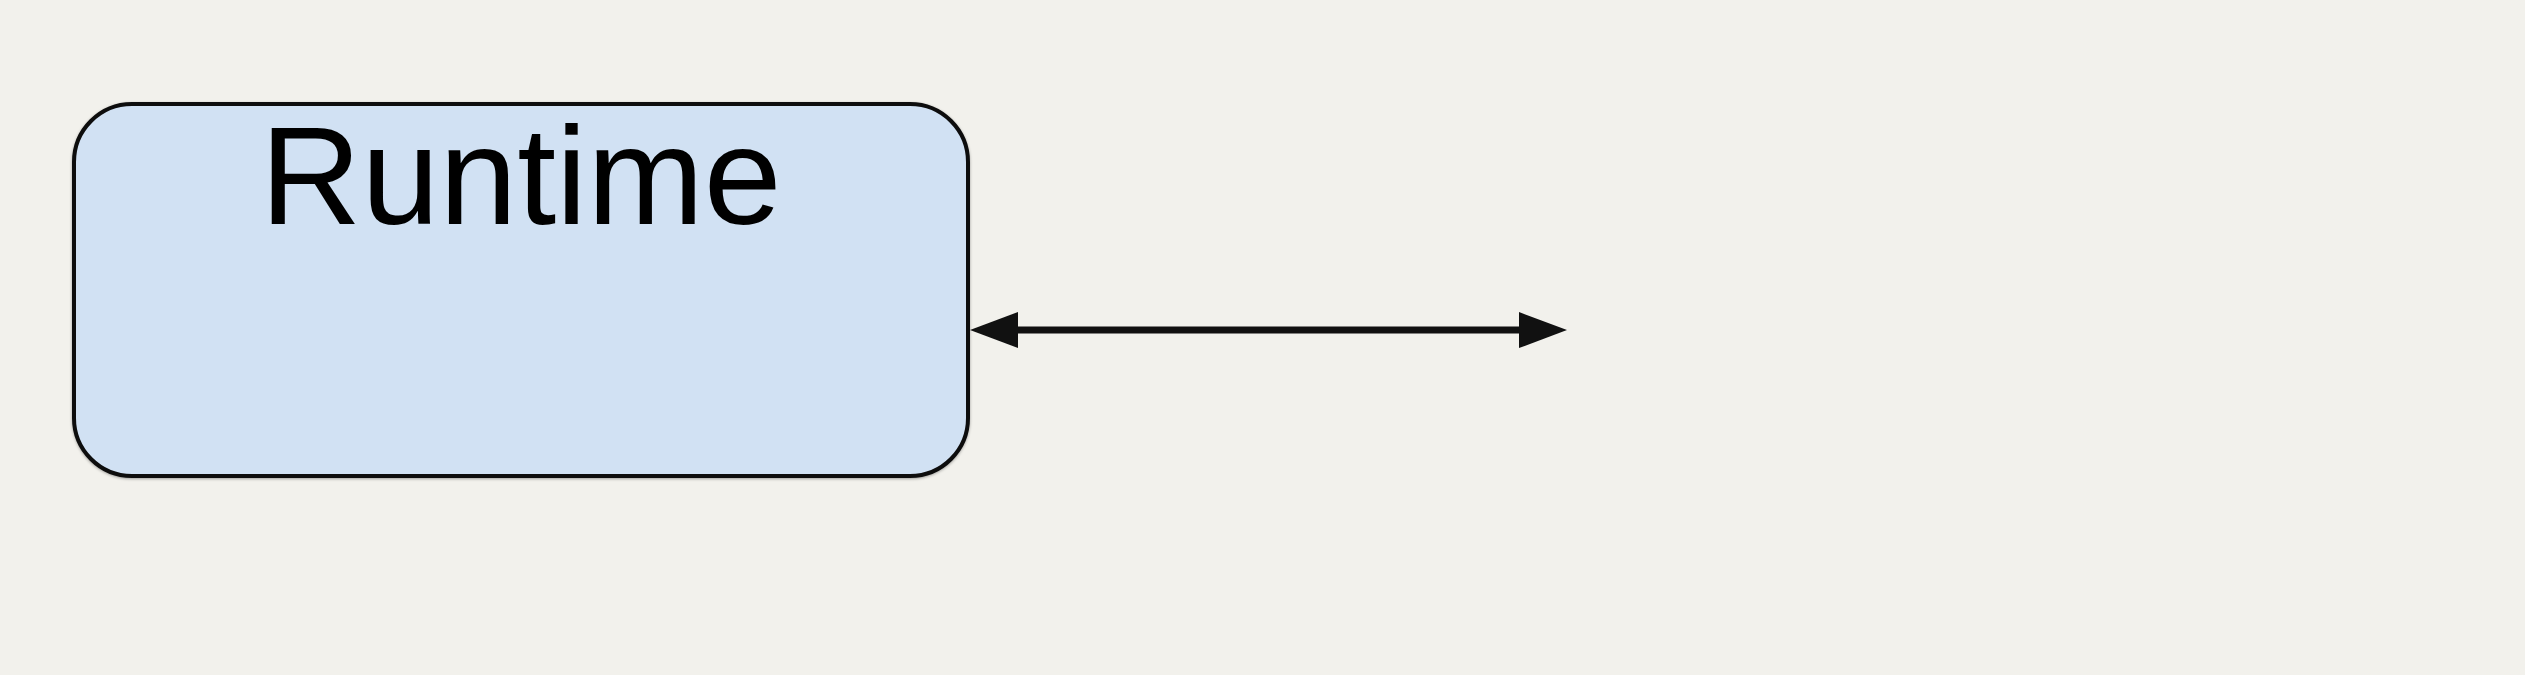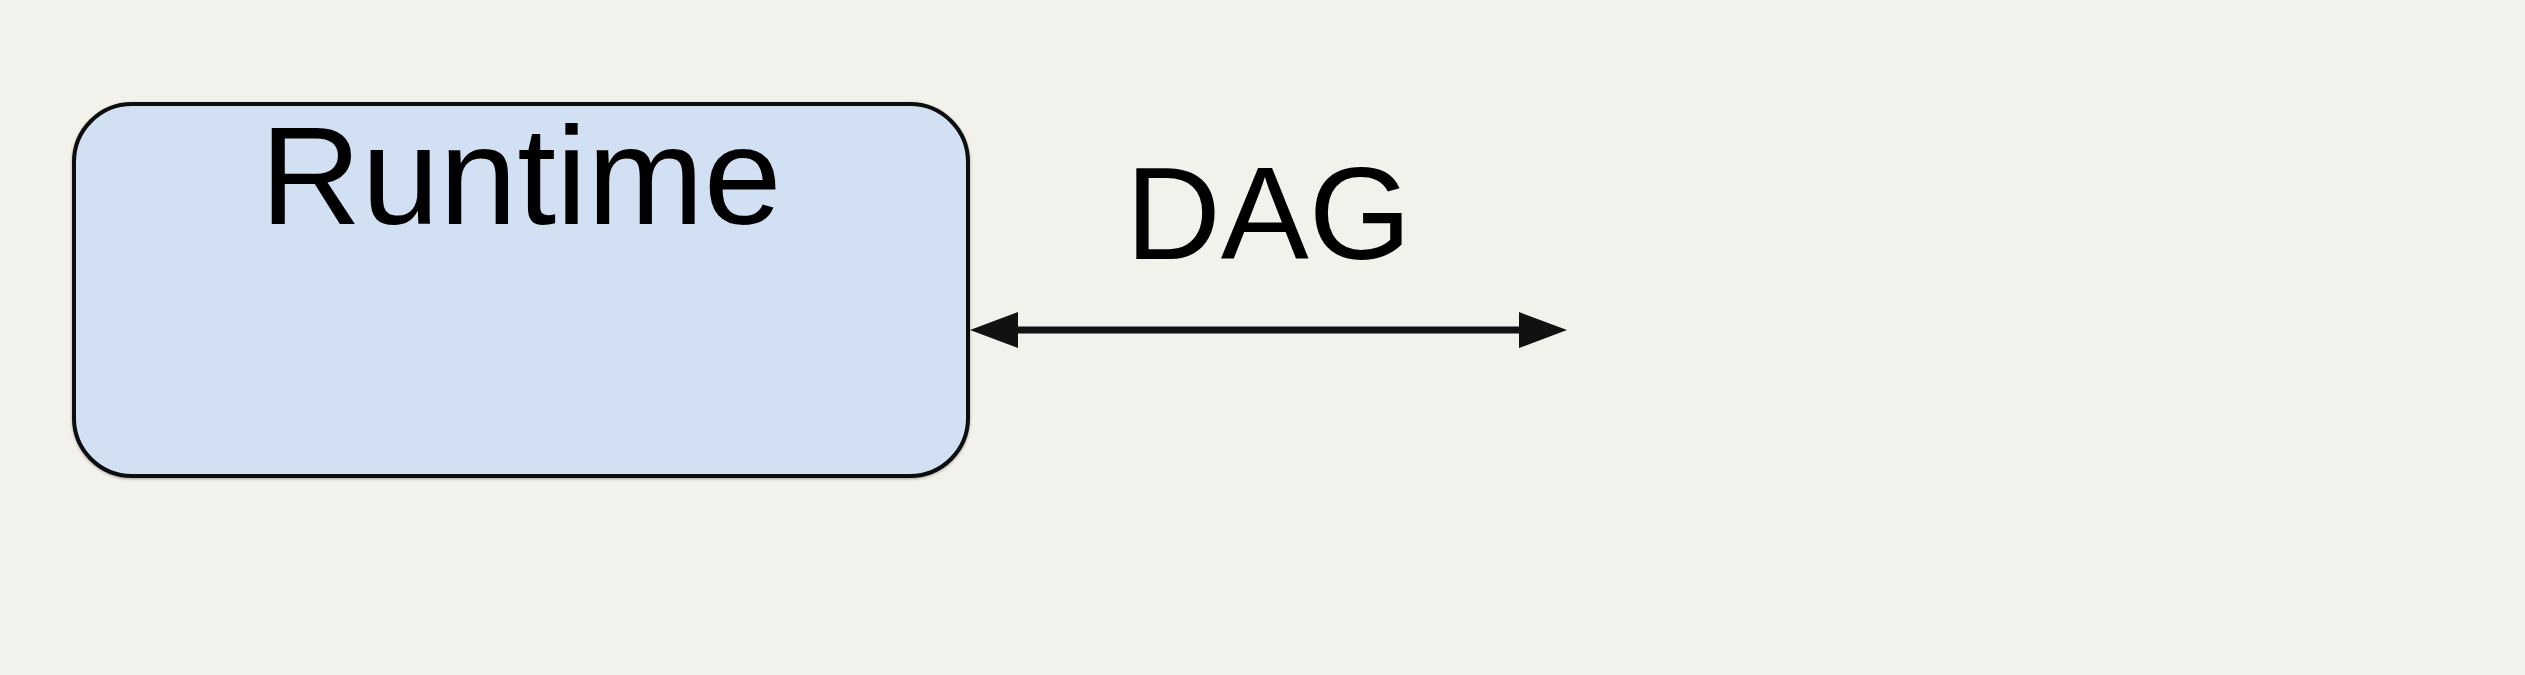--- a/index.html
+++ b/index.html
@@ -72,15 +72,14 @@
     <span class="node-label">Runtime</span>
   </div>
 
 
   <svg class="edge-svg" viewBox="0 0 605 70" xmlns="http://www.w3.org/2000/svg" aria-hidden="true">
     <line x1="40" y1="35" x2="565" y2="35" stroke="var(--edge-color)" stroke-width="7"></line>
     <polygon points="4,35 52,17 52,53" fill="var(--edge-color)"></polygon>
     <polygon points="601,35 553,17 553,53" fill="var(--edge-color)"></polygon>
   </svg>
 
-  <div class="edge-label">DAG</div>
 
 </div>
 
 </body></html>

